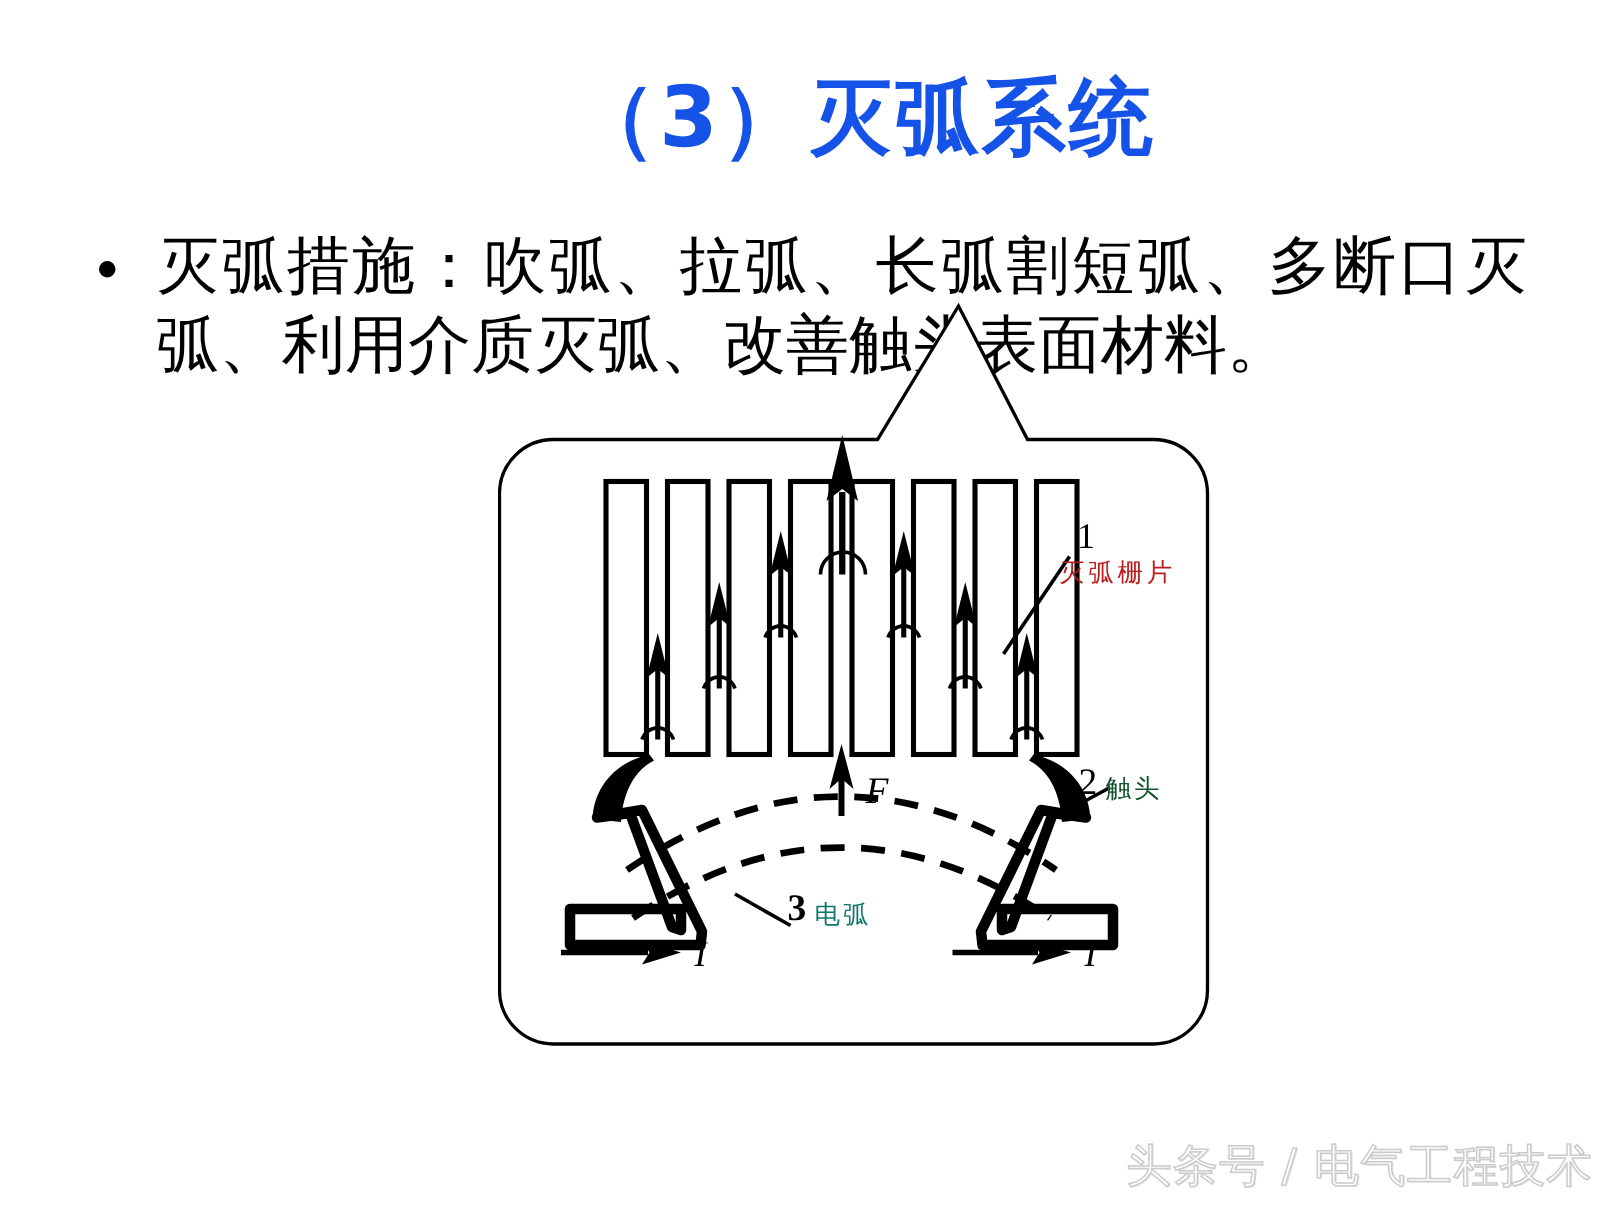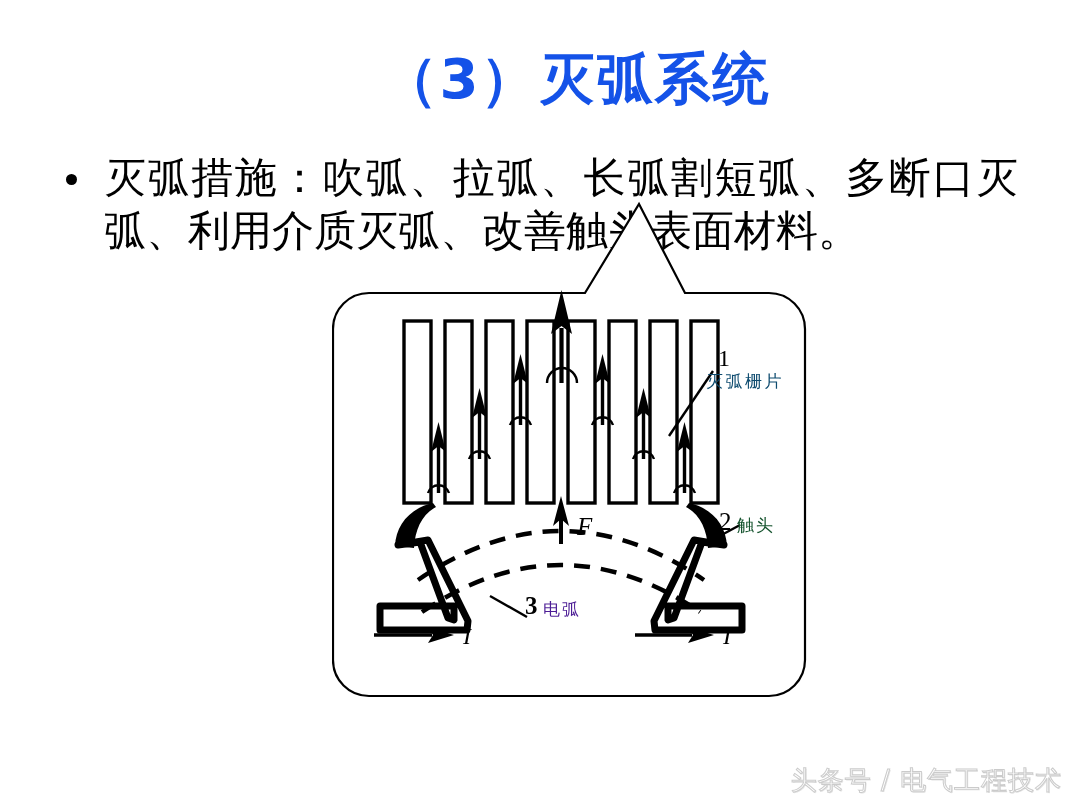--- a/index.html
+++ b/index.html
@@ -67,21 +67,21 @@
     height: 520px;
   }
   #diagram svg { display: block; }
 
   
   #watermark {
     position: absolute;
     right: 18px;
     bottom: 12px;
     font-family: "DejaVu Sans", "Liberation Sans", sans-serif;
-    font-size: 26px;
+    font-size: 30px;
     letter-spacing: 1px;
     color: #ffffff;
     -webkit-text-stroke: 1px #c9c9c9;
     text-shadow: 1px 1px 0 #e2e2e2;
     white-space: nowrap;
     opacity: 0.95;
   }
 </style>
 </head>
 <body>
@@ -196,21 +196,21 @@
   <line x1="337" y1="240" x2="381" y2="175" stroke="#000" stroke-width="2.4"></line>
 
   <line x1="371" y1="349" x2="408" y2="329" stroke="#000" stroke-width="2.4"></line>
 
   <line x1="158" y1="400" x2="195" y2="421" stroke="#000" stroke-width="2.4"></line>
 
 </svg>
 </div>
 
 <div style="position:absolute;left:718px;top:345px;font-family:'Liberation Serif','DejaVu Serif',serif;font-size:24px;color:#000;">1</div>
-<div style="position:absolute;left:706px;top:370px;font-family:Liberation Serif, serif;font-size:17px;letter-spacing:2.5px;color:#0c4a6e;white-space:nowrap;">灭弧栅片</div>
+<div style="position:absolute;left:706px;top:370px;font-family:Liberation Serif, serif;font-size:17px;letter-spacing:2.5px;color:#b91c1c;white-space:nowrap;">灭弧栅片</div>
 
 <div style="position:absolute;left:719px;top:508px;font-family:'Liberation Serif','DejaVu Serif',serif;font-size:25px;color:#000;">2</div>
 <div style="position:absolute;left:737px;top:514px;font-family:'DejaVu Serif','Liberation Serif',serif;font-size:17px;letter-spacing:2px;color:#14532d;white-space:nowrap;">触头</div>
 
 <div style="position:absolute;left:525px;top:592px;font-family:'Liberation Serif','DejaVu Serif',serif;font-size:25px;font-weight:bold;color:#000;">3</div>
-<div style="position:absolute;left:543px;top:598px;font-family:'DejaVu Serif','Liberation Serif',serif;font-size:17px;letter-spacing:2px;color:#4c1d95;white-space:nowrap;">电弧</div>
+<div style="position:absolute;left:543px;top:598px;font-family:'DejaVu Serif','Liberation Serif',serif;font-size:17px;letter-spacing:2px;color:#0f766e;white-space:nowrap;">电弧</div>
 
 <div id="watermark">头条号 / 电气工程技术</div>
 
 </body></html>

